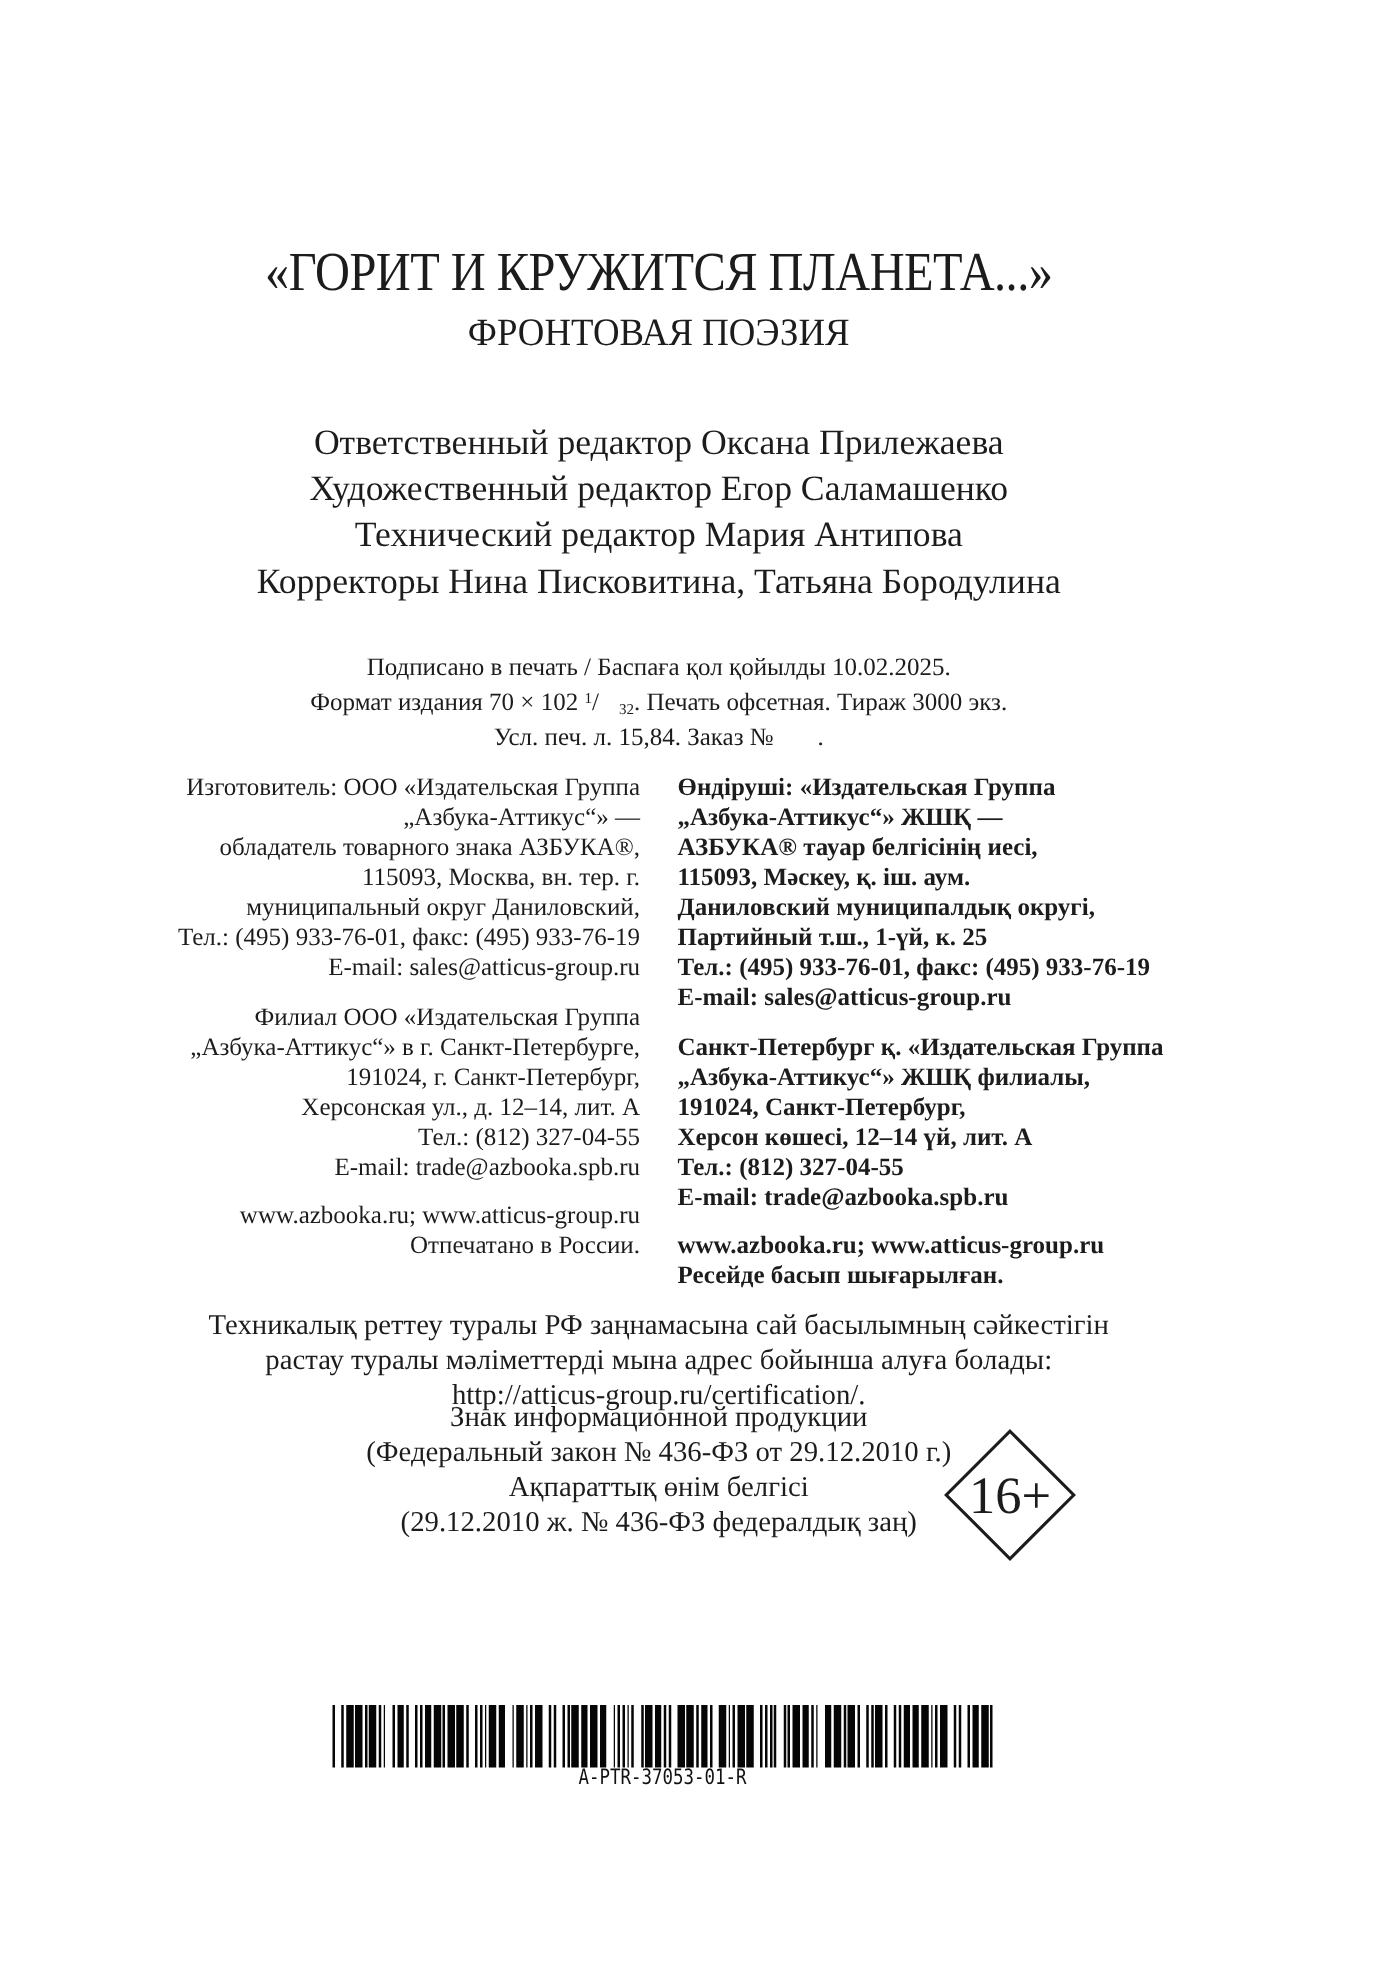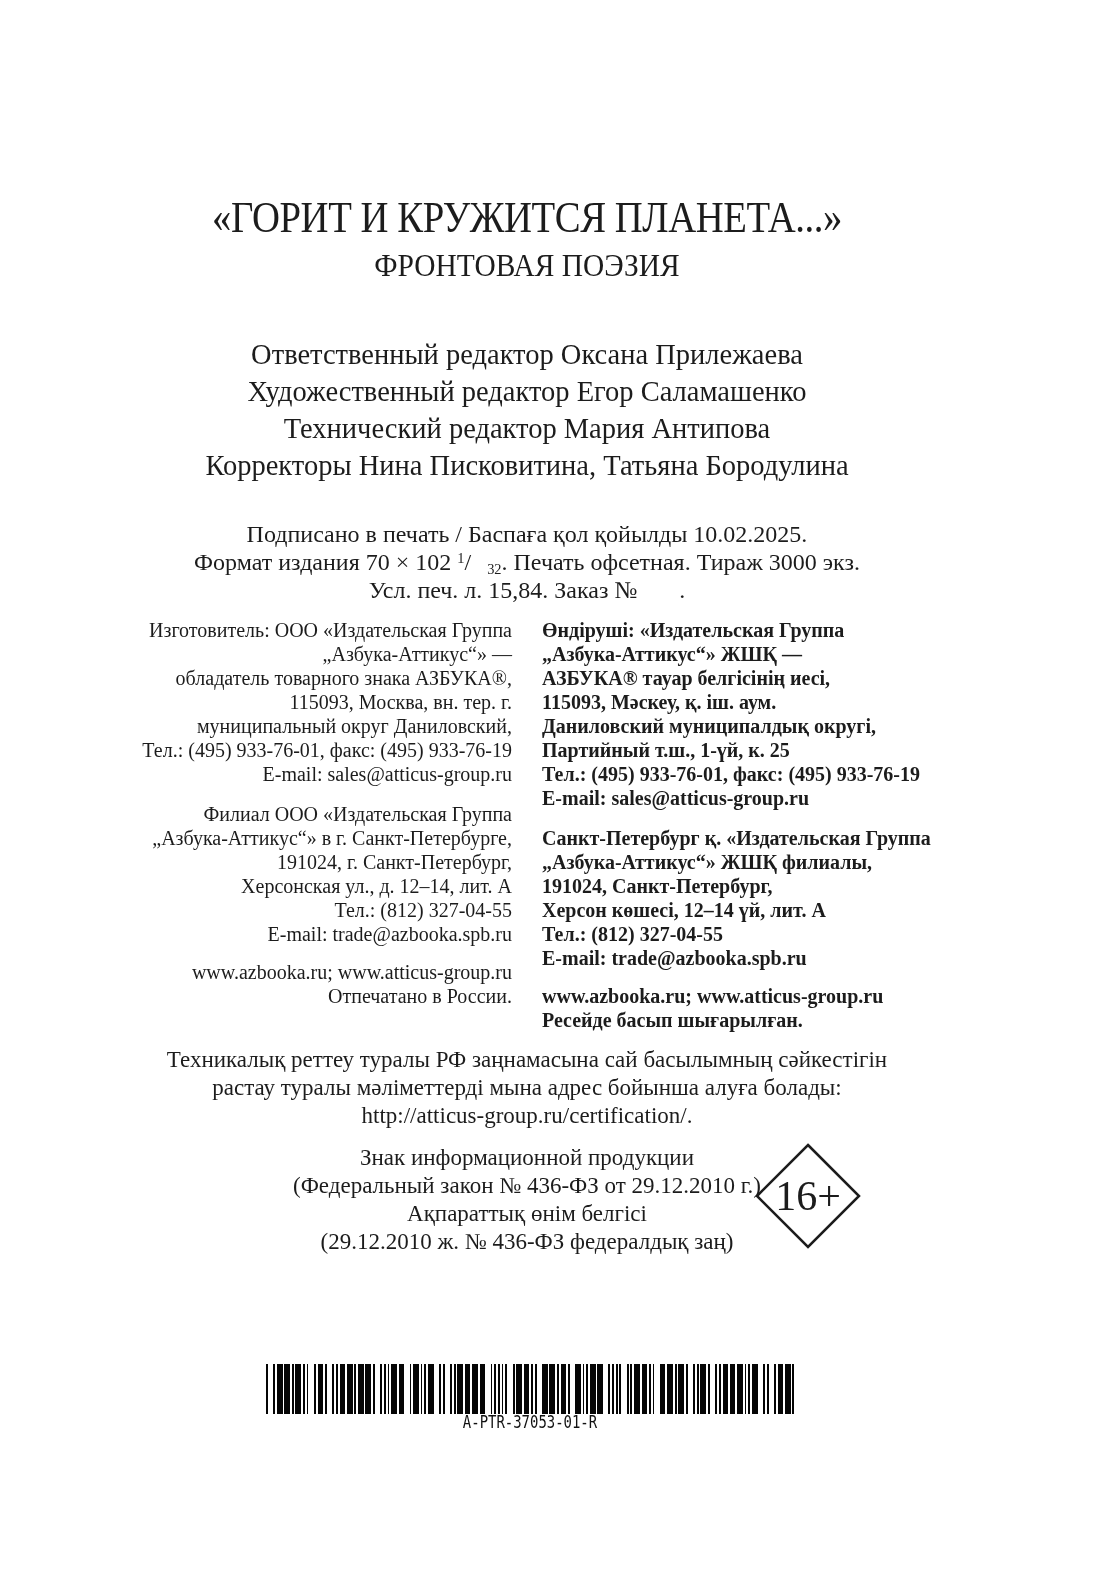--- a/index.html
+++ b/index.html
@@ -13,40 +13,40 @@
     overflow: hidden;
   }
   .abs-block { position: absolute; left: 57px; width: 940px; }
   .centered { text-align: center; }
 
   .edition-line { top: 110px; font-size: 28px; }
   .book-title  { top: 192px; font-size: 44px; transform: scaleX(0.88); letter-spacing: -0.5px; white-space: nowrap; }
   .book-subtitle { top: 248px; font-size: 31px; transform: scaleX(0.95); }
 
   .editors { top: 336px; font-size: 28.5px; line-height: 37px; }
-  .print-info { top: 520px; font-size: 24px; line-height: 28px; }
+  .print-info { top: 520px; font-size: 20px; line-height: 28px; }
   .frac-sup { font-size: 60%; vertical-align: 0.5em; line-height: 0; }
   .frac-sub { font-size: 60%; vertical-align: -0.25em; line-height: 0; margin-left: 16px; }
 
   .imprint-columns {
     top: 618px;
     display: grid;
     grid-template-columns: 1fr 1fr;
     column-gap: 30px;
     font-size: 20px;
     line-height: 24px;
   }
   .imprint-col-left  { text-align: right; }
   .imprint-col-right { text-align: left; font-weight: bold; }
   .col-block { margin: 0; }
   .col-block.mt { margin-top: 16px; }
   .col-block.mt2 { margin-top: 14px; }
 
   .certification { top: 1046px; font-size: 23px; line-height: 28px; }
-  .info-mark { top: 1144px; font-size: 23px; line-height: 28px; }
+  .info-mark { top: 1120px; font-size: 23px; line-height: 28px; }
 
   .age-diamond { position: absolute; left: 755px; top: 1143px; width: 106px; height: 106px; }
   .age-diamond svg { display: block; }
   .age-diamond text {
     font-family: "Liberation Serif", "DejaVu Serif", serif;
     fill: #1c1c1c;
   }
 
   .barcode {
     position: absolute;

